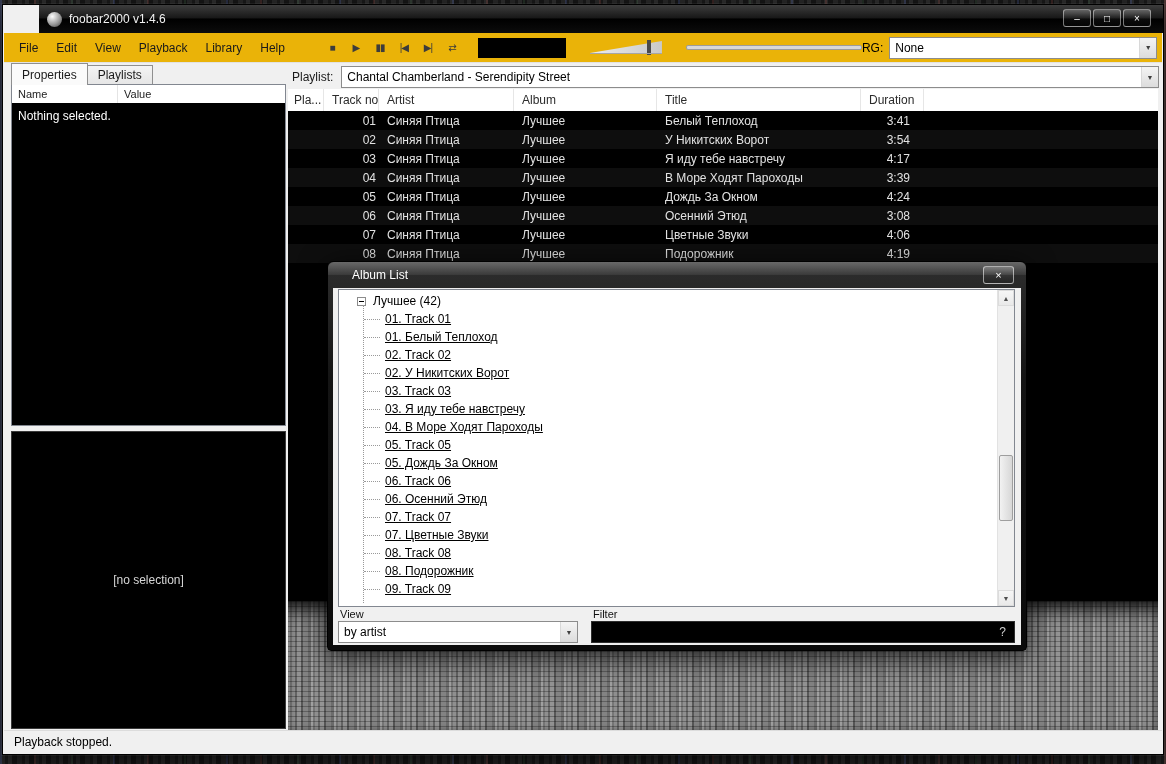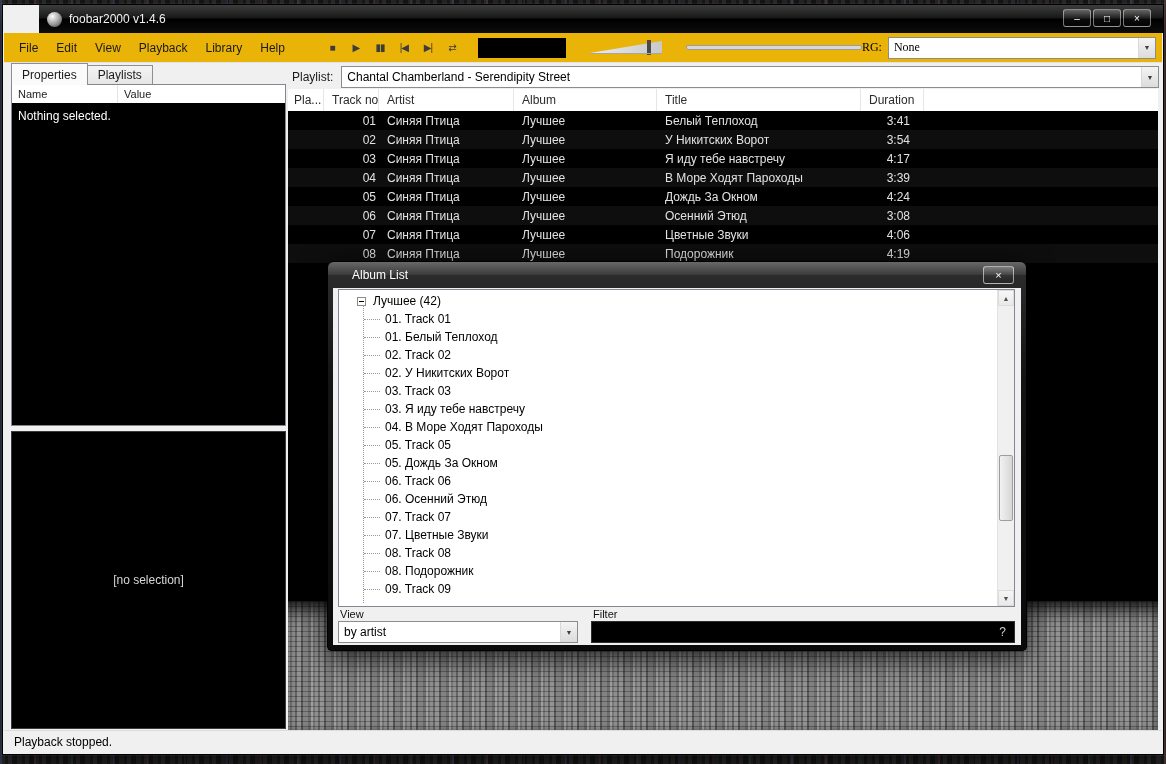--- a/index.html
+++ b/index.html
@@ -45,21 +45,21 @@
   .tbtn { width:24px; height:22px; display:flex; align-items:center; justify-content:center; }
   .tbtn .glyph { color:#3c3c3c; font-size:10px; letter-spacing:-1px; }
   .now-display { width:88px; height:20px; background:#000; margin-left:14px; flex:none; }
   .volume { width:72px; height:15px; position:relative; margin-left:24px; flex:none; }
   .volume .wedge { position:absolute; left:0; right:0; top:1px; bottom:1px;
     clip-path:polygon(0 92%, 100% 0, 100% 92%);
     background:linear-gradient(90deg,#ececec,#c9c9c9); }
   .volume::after { content:""; position:absolute; left:0; right:0; bottom:1px; height:1px; background:#a6a6a6; }
   .volume .thumb { position:absolute; left:57px; top:0; width:4px; height:15px; background:#4a4a4a; }
   .seekbar { width:176px; height:5px; background:#d8d8d8; border:1px solid #9c9c9c; border-radius:2px; margin-left:24px; flex:none; }
-  .rg-group { margin-left:auto; display:flex; align-items:center; gap:6px; margin-right:4px;font-family:Liberation Serif, serif; }
+  .rg-group { margin-left:auto; display:flex; align-items:center; gap:6px; margin-right:4px; }
 
   .combo { height:22px; background:#fff; border:1px solid #8c8c8c; display:flex; align-items:stretch; font-size:12px; overflow:hidden; }
   .combo-text { padding-left:5px; flex:1; white-space:nowrap; overflow:hidden; display:flex; align-items:center; color:#000; }
   .combo-arrow { width:17px; display:flex; align-items:center; justify-content:center; font-size:7px; color:#404040;
     background:linear-gradient(#f4f4f4,#dcdcdc); border-left:1px solid #d8d8d8; }
   .rg-combo { width:268px; }
 
   
   .content { position:absolute; top:58px; left:1px; right:1px; bottom:24px; background:#f0f0f0; overflow:hidden; }
 
@@ -120,21 +120,21 @@
     color:#fff; font-size:11px; display:flex; align-items:center; justify-content:center; }
   .dlg-client { position:absolute; left:5px; right:5px; top:26px; bottom:5px; background:#f0f0f0; }
 
   .tree-wrap { position:absolute; left:5px; right:6px; top:1px; height:318px; background:#fff; border:1px solid #828790; }
   .tree { position:absolute; left:0; top:0; right:17px; bottom:0; overflow:hidden; font-size:12px; color:#000; padding-top:2px; }
   .tree-vline { position:absolute; left:24px; top:15px; height:298px; border-left:1px dotted #999; }
   .tree-row { height:18px; display:flex; align-items:center; white-space:nowrap; }
   .tree-row.root { padding-left:18px; }
   .expander { width:9px; height:9px; border:1px solid #8c8c8c; flex:none; margin-right:7px;
     background: linear-gradient(#000,#000) center/5px 1px no-repeat #fff; }
-  .tree-row.leaf { position:relative; padding-left:46px; }
+  .tree-row.leaf { position:relative; padding-left:46px;text-decoration:underline; }
   .tree-row.leaf::before { content:""; position:absolute; left:25px; top:9px; width:16px; border-top:1px dotted #999; }
 
   .scrollbar { position:absolute; right:0; top:0; bottom:0; width:17px; background:#f0f0f0; border-left:1px solid #e2e2e2; }
   .sb-btn { position:absolute; left:0; right:0; height:16px; display:flex; align-items:center; justify-content:center;
     font-size:7px; color:#505050; background:linear-gradient(#f6f6f6,#e9e9e9); border:1px solid #dcdcdc; }
   .sb-btn.up { top:0; } .sb-btn.down { bottom:0; }
   .sb-thumb { position:absolute; left:1px; right:1px; top:165px; height:66px;
     background:linear-gradient(90deg,#f2f2f2,#d7d7d7); border:1px solid #9e9e9e; border-radius:2px; }
 
   .view-group { position:absolute; left:5px; top:320px; width:240px; }

